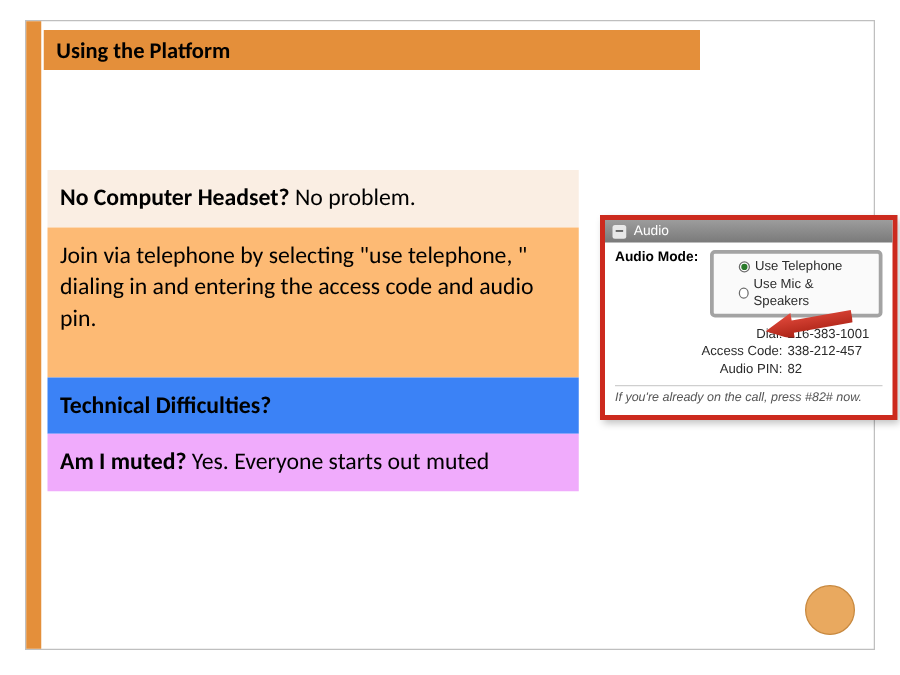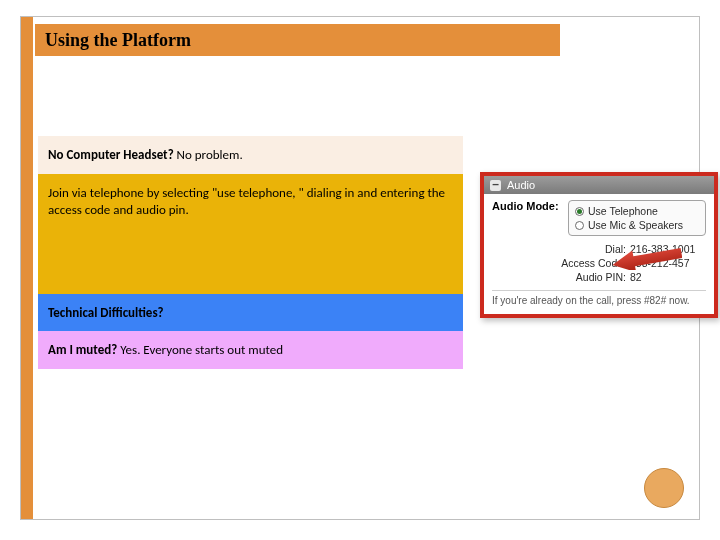--- a/index.html
+++ b/index.html
@@ -35,38 +35,37 @@
     height: 32px;
     background: #e48f3a;
     display: flex;
     align-items: center;
     padding-left: 10px;
   }
   .title-bar span {
     color: #000;
     font-size: 18px;
     font-weight: bold;
-    font-family: Liberation Serif, serif;
   }
   .blocks {
     position: absolute;
     left: 38px;
     top: 64px;
     width: 425px;
   }
   .block {
     padding: 10px 10px;
-    font-size: 13px;
+    font-size: 19px;
     line-height: 1.35;
     color: #000;
   }
   .shade-a { background: #3b82f6; }
   .shade-b { background: #f0abfc; }
   .shade-c { background: #faeee3; }
-  .shade-d { background: #eab308; }
+  .shade-d { background: #fdba74; }
   .spacer { height: 72px; background: transparent; }
   .bold { font-weight: bold; }
   .audio-panel {
     position: absolute;
     right: 2px;
     top: 172px;
     width: 238px;
     background: #fff;
     border: 4px solid #cc2a1e;
     box-shadow: 2px 3px 6px rgba(0,0,0,0.25);
@@ -102,23 +101,23 @@
     display: flex;
     align-items: flex-start;
     margin-bottom: 6px;
   }
   .mode-label {
     font-weight: bold;
     width: 76px;
     color: #000;
   }
   .radio-group {
-    border: 1px solid #a3a3a3;
+    border: 3px solid #a3a3a3;
     border-radius: 4px;
-    padding: 3px 6px;
+    padding: 3px 20px;
     flex: 1;
     background: #fafafa;
   }
   .radio-line {
     display: flex;
     align-items: center;
     font-size: 10.5px;
     color: #2a2a2a;
     line-height: 14px;
   }
@@ -151,20 +150,21 @@
   .dial-block .val { display: inline-block; min-width: 72px; text-align: left; margin-left: 4px; }
   .dial-block .bold-row { font-weight: normal; }
   .hr {
     border: none;
     border-top: 1px solid #cfcfcf;
     margin: 6px 0 4px 0;
   }
   .footer-note {
     font-size: 10px;
     color: #555;
+    font-style: italic;
   }
   .arrow {
     position: absolute;
     left: 128px;
     top: 54px;
     width: 70px;
     height: 22px;
     pointer-events: none;
   }
   .circle-deco {

